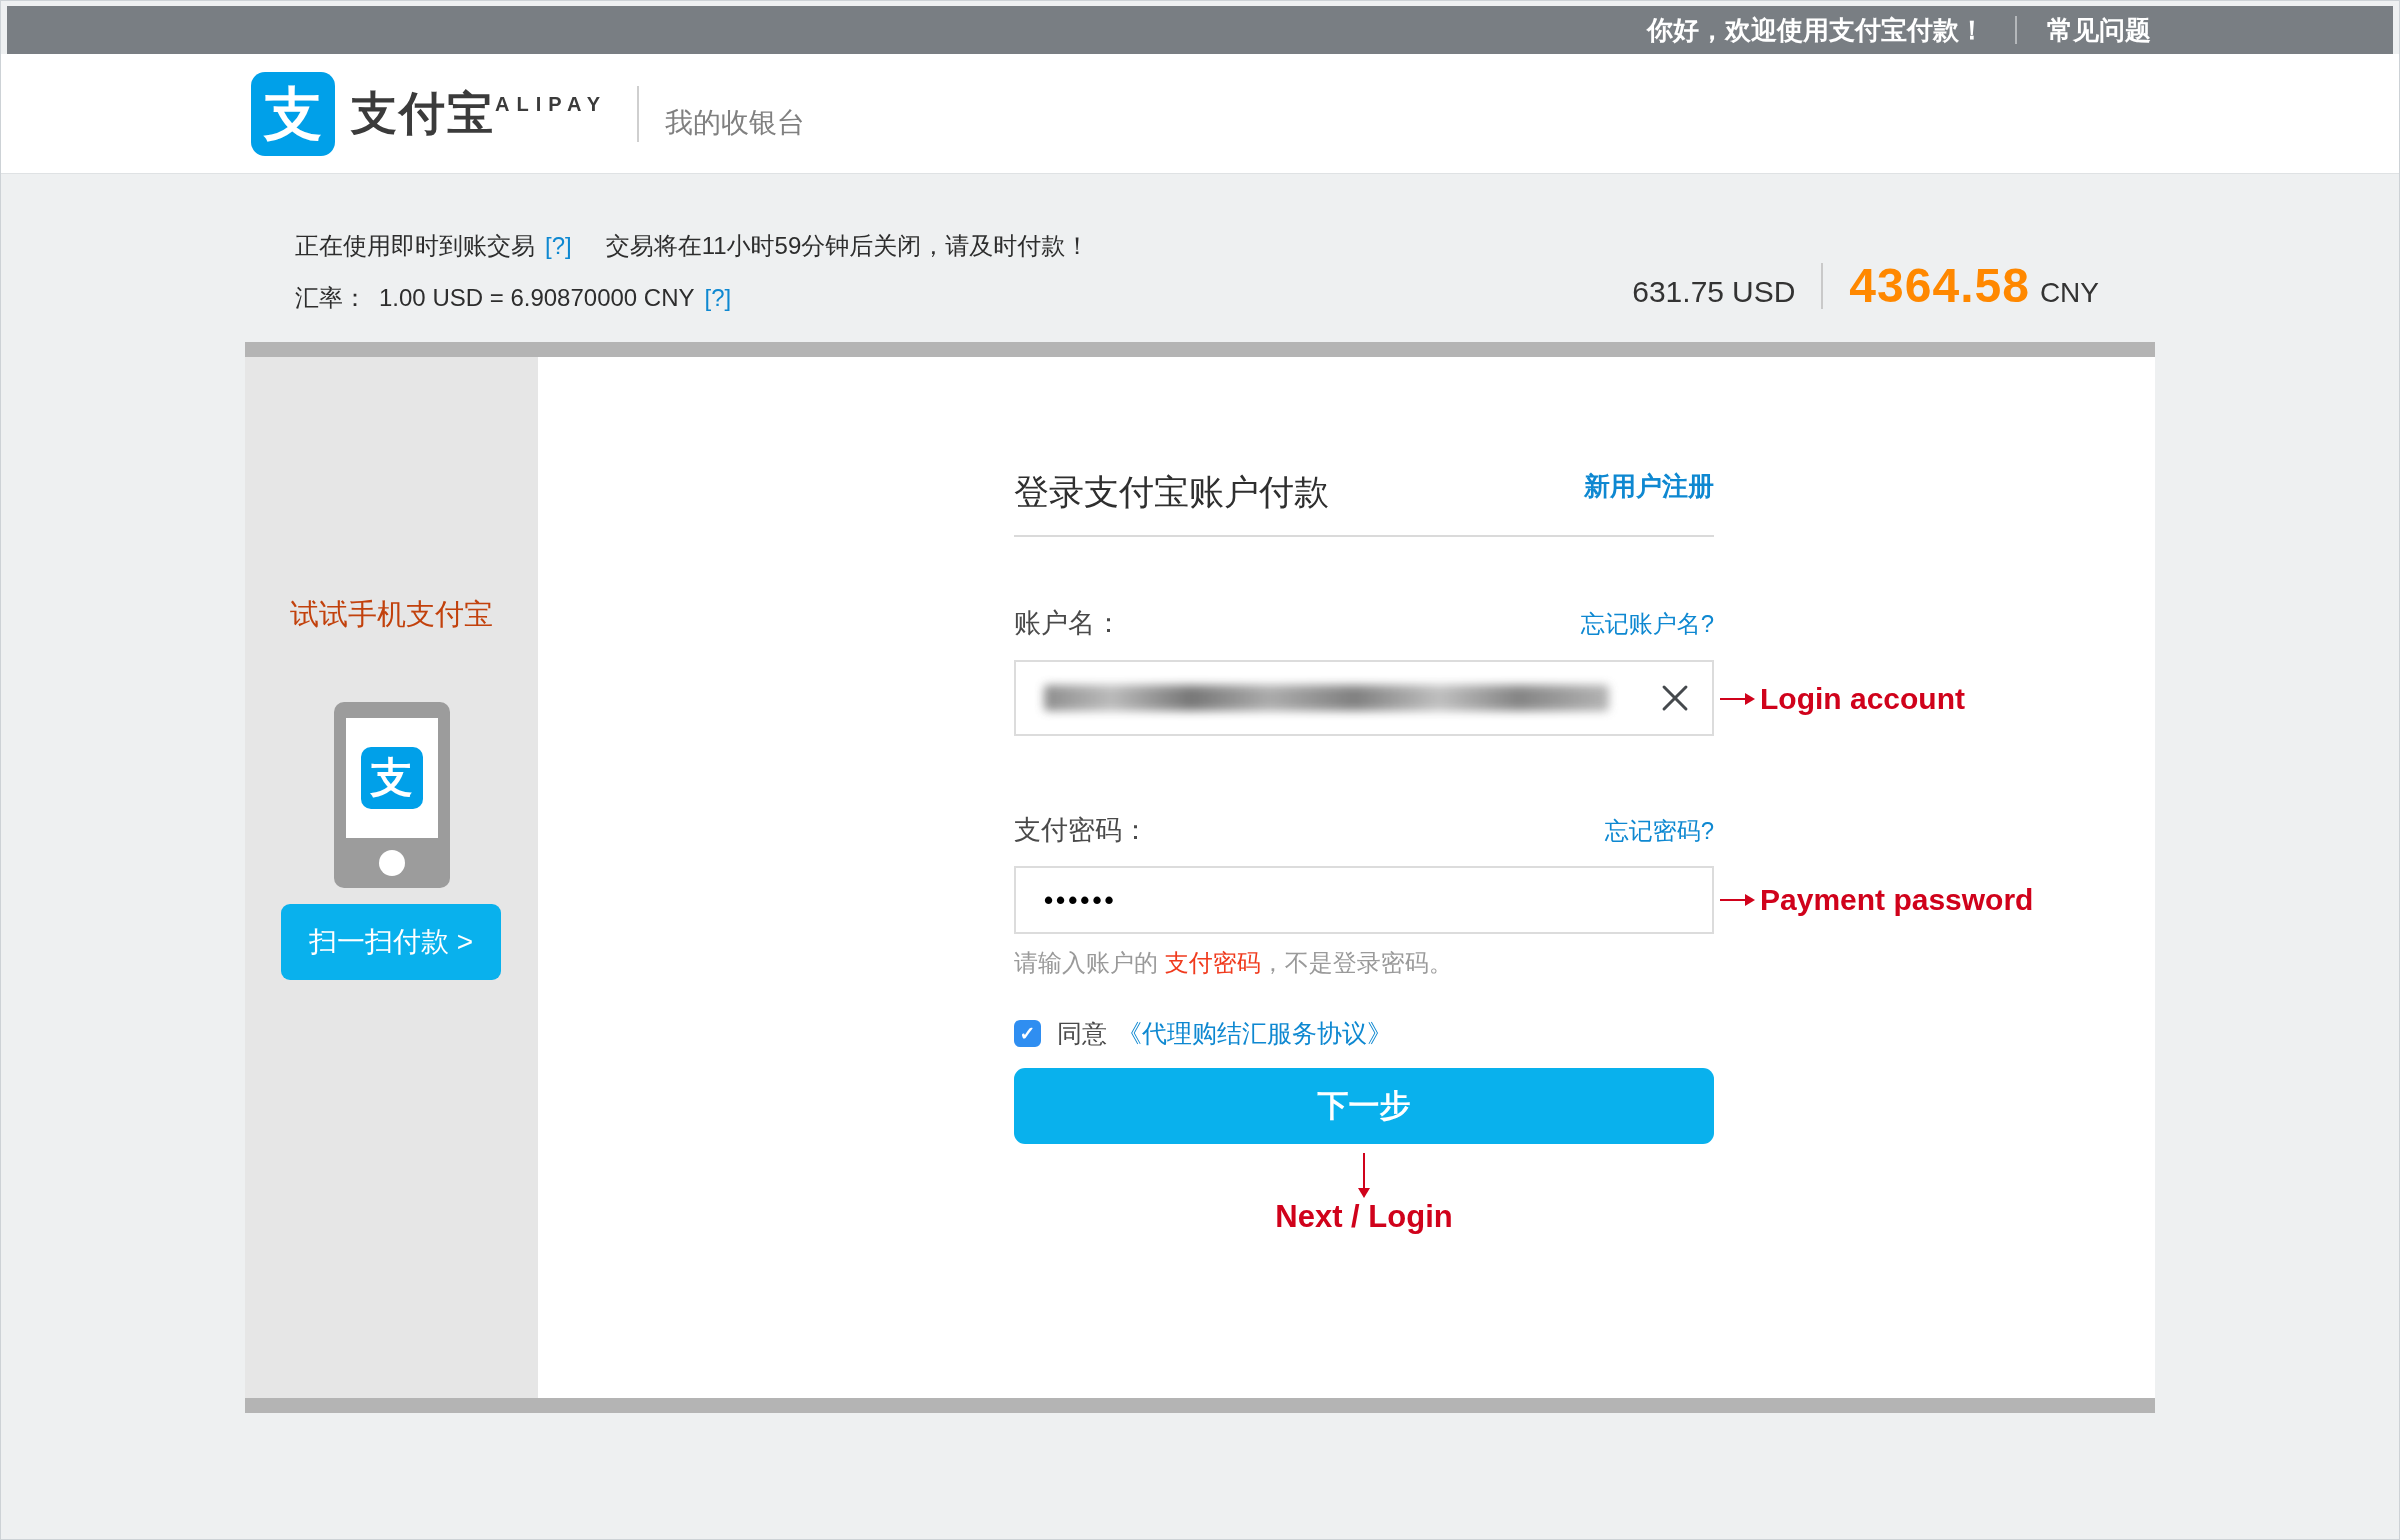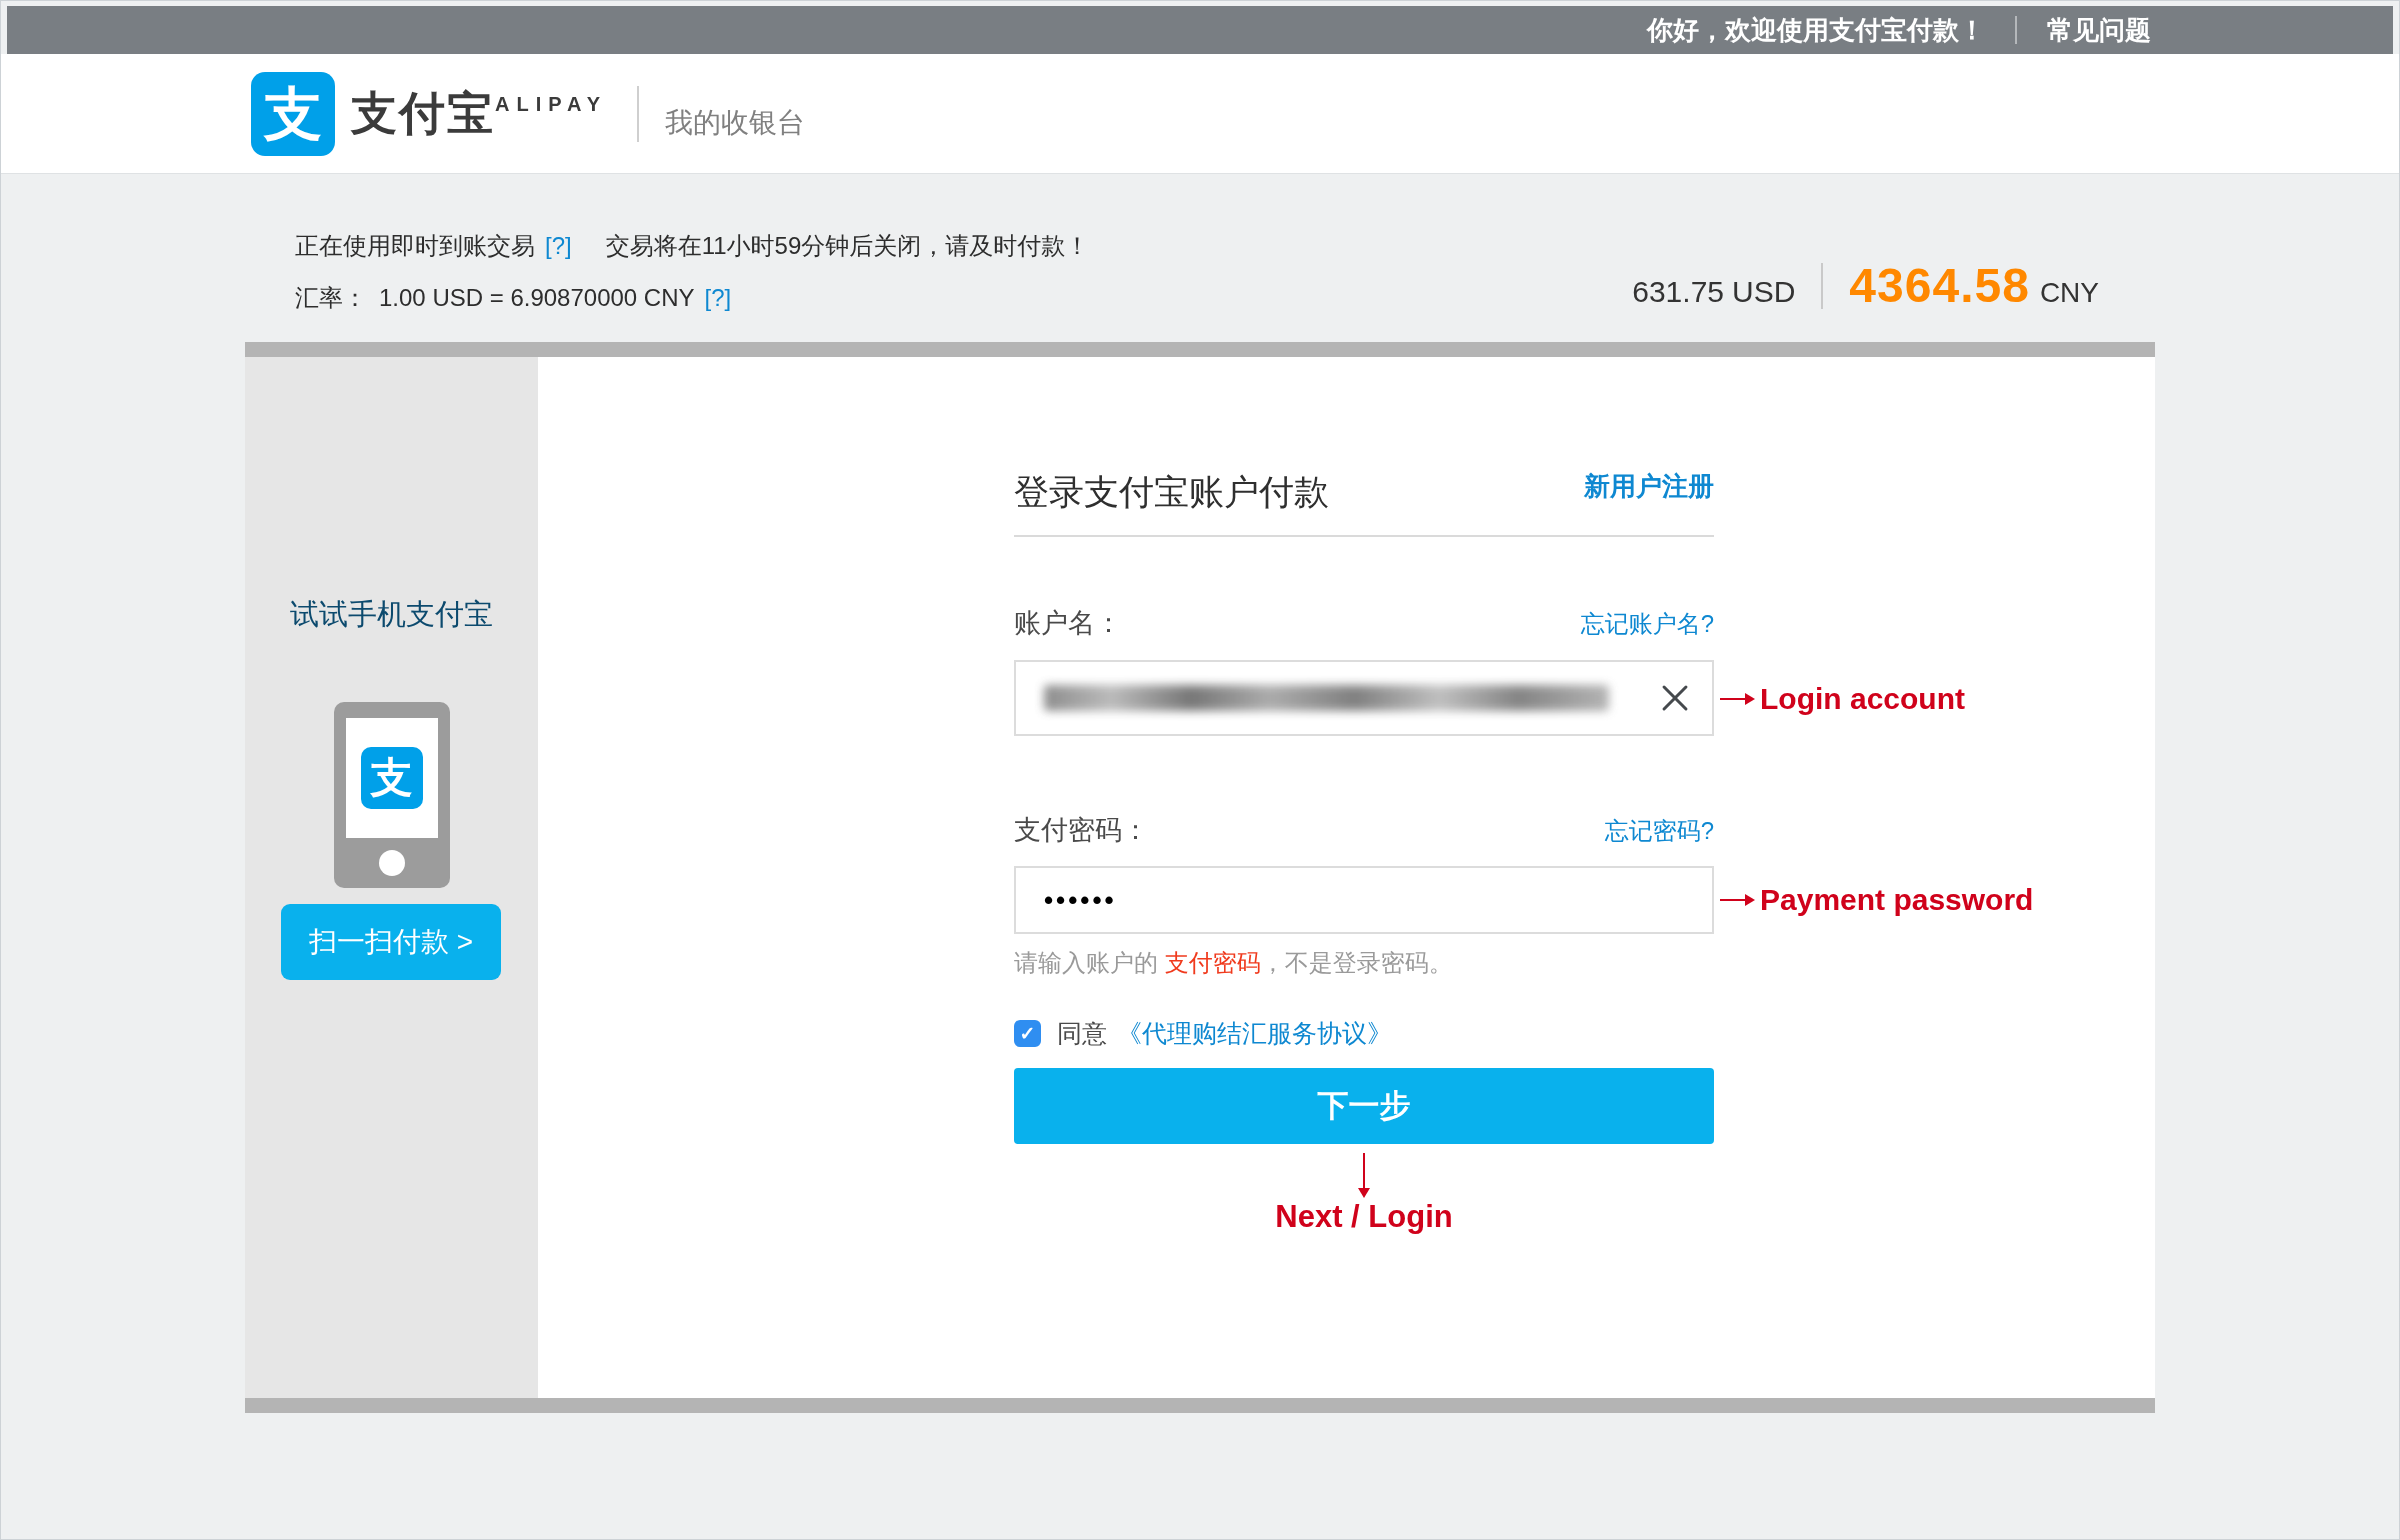--- a/index.html
+++ b/index.html
@@ -51,21 +51,21 @@
   .usd-amount { font-size: 30px; color: #333333; }
   .amount-divider { width: 2px; height: 46px; background: #c9c9c9; margin: 0 26px; align-self: center; }
   .cny-amount { font-size: 48px; font-weight: 700; color: #ff8800; letter-spacing: 1px; }
   .cny-unit { font-size: 28px; color: #333333; margin-left: 10px; }
   .usd-unit { margin-left: 8px; }
   
   .gray-bar { height: 15px; background: #b4b4b4; }
   
   .panel { display: flex; height: 1041px; }
   .sidebar { position: relative; width: 293px; background: #e6e6e6; }
-  .promo-text { position: absolute; top: 238px; width: 100%; text-align: center; font-size: 29px; color: #0c4a6e; }
+  .promo-text { position: absolute; top: 238px; width: 100%; text-align: center; font-size: 29px; color: #c2410c; }
   .phone { position: absolute; top: 345px; left: 50%; transform: translateX(-50%); width: 116px; height: 186px; background: #9c9c9c; border-radius: 10px; }
   .phone-screen { position: absolute; left: 12px; right: 12px; top: 16px; bottom: 50px; background: #ffffff; display: flex; align-items: center; justify-content: center; }
   .phone-logo { width: 62px; height: 62px; border-radius: 10px; background: #00a0e9; display: flex; align-items: center; justify-content: center; color: #fff; font-size: 42px; font-weight: 700; }
   .home-btn { position: absolute; bottom: 12px; left: 50%; transform: translateX(-50%); width: 26px; height: 26px; border-radius: 50%; background: #ffffff; }
   .scan-button {
     position: absolute; top: 547px; left: 36px; width: 220px; height: 76px;
     background: #09b1ed; border: none; border-radius: 9px; color: #ffffff;
     font-size: 28px; font-weight: 500; cursor: pointer; font-family: inherit;
   }
   .white-area { position: relative; flex: 1; background: #ffffff; }
@@ -95,21 +95,21 @@
   .clear-icon::after  { transform: translate(-50%,-50%) rotate(-45deg); }
   .password-dots { font-size: 26px; color: #000000; letter-spacing: 3px; font-weight: 700; }
   .hint-line { position: absolute; top: 590px; font-size: 24px; color: #9a9a9a; }
   .hint-highlight { color: #f03a1d; }
   .agree-row { position: absolute; top: 660px; display: flex; align-items: center; }
   .checkbox { width: 27px; height: 27px; border-radius: 6px; background: #2f8ef1; display: flex; align-items: center; justify-content: center; cursor: pointer; }
   .checkmark { color: #ffffff; font-size: 19px; font-weight: 700; line-height: 1; }
   .agree-label { font-size: 25px; color: #4a4a4a; margin-left: 16px; }
   .agreement-link { font-size: 25px; font-weight: 500; color: #0e88d1; margin-left: 10px; cursor: pointer; }
   .submit-button {
-    position: absolute; top: 711px; width: 100%; height: 76px; border: none; border-radius: 4px;
+    position: absolute; top: 711px; width: 100%; height: 76px; border: none; border-radius: 11px;
     background: #09b1ed; color: #ffffff; font-size: 31px; font-weight: 700; cursor: pointer; font-family: inherit;
   }
   
   .annotation { position: absolute; display: flex; align-items: center; color: #d0021b; font-weight: 700; font-size: 30px; }
   .anno-account { left: 1182px; top: 322px; height: 40px; }
   .anno-password { left: 1182px; top: 523px; height: 40px; }
   .h-arrow { position: relative; width: 26px; height: 2px; background: #d0021b; margin-right: 14px; }
   .h-arrow::after { content: ""; position: absolute; right: -9px; top: -5px; border-left: 10px solid #d0021b; border-top: 6px solid transparent; border-bottom: 6px solid transparent; }
   .v-arrow { position: absolute; top: 796px; left: 349px; width: 2px; height: 36px; background: #d0021b; }
   .v-arrow::after { content: ""; position: absolute; bottom: -9px; left: -5px; border-top: 10px solid #d0021b; border-left: 6px solid transparent; border-right: 6px solid transparent; }

